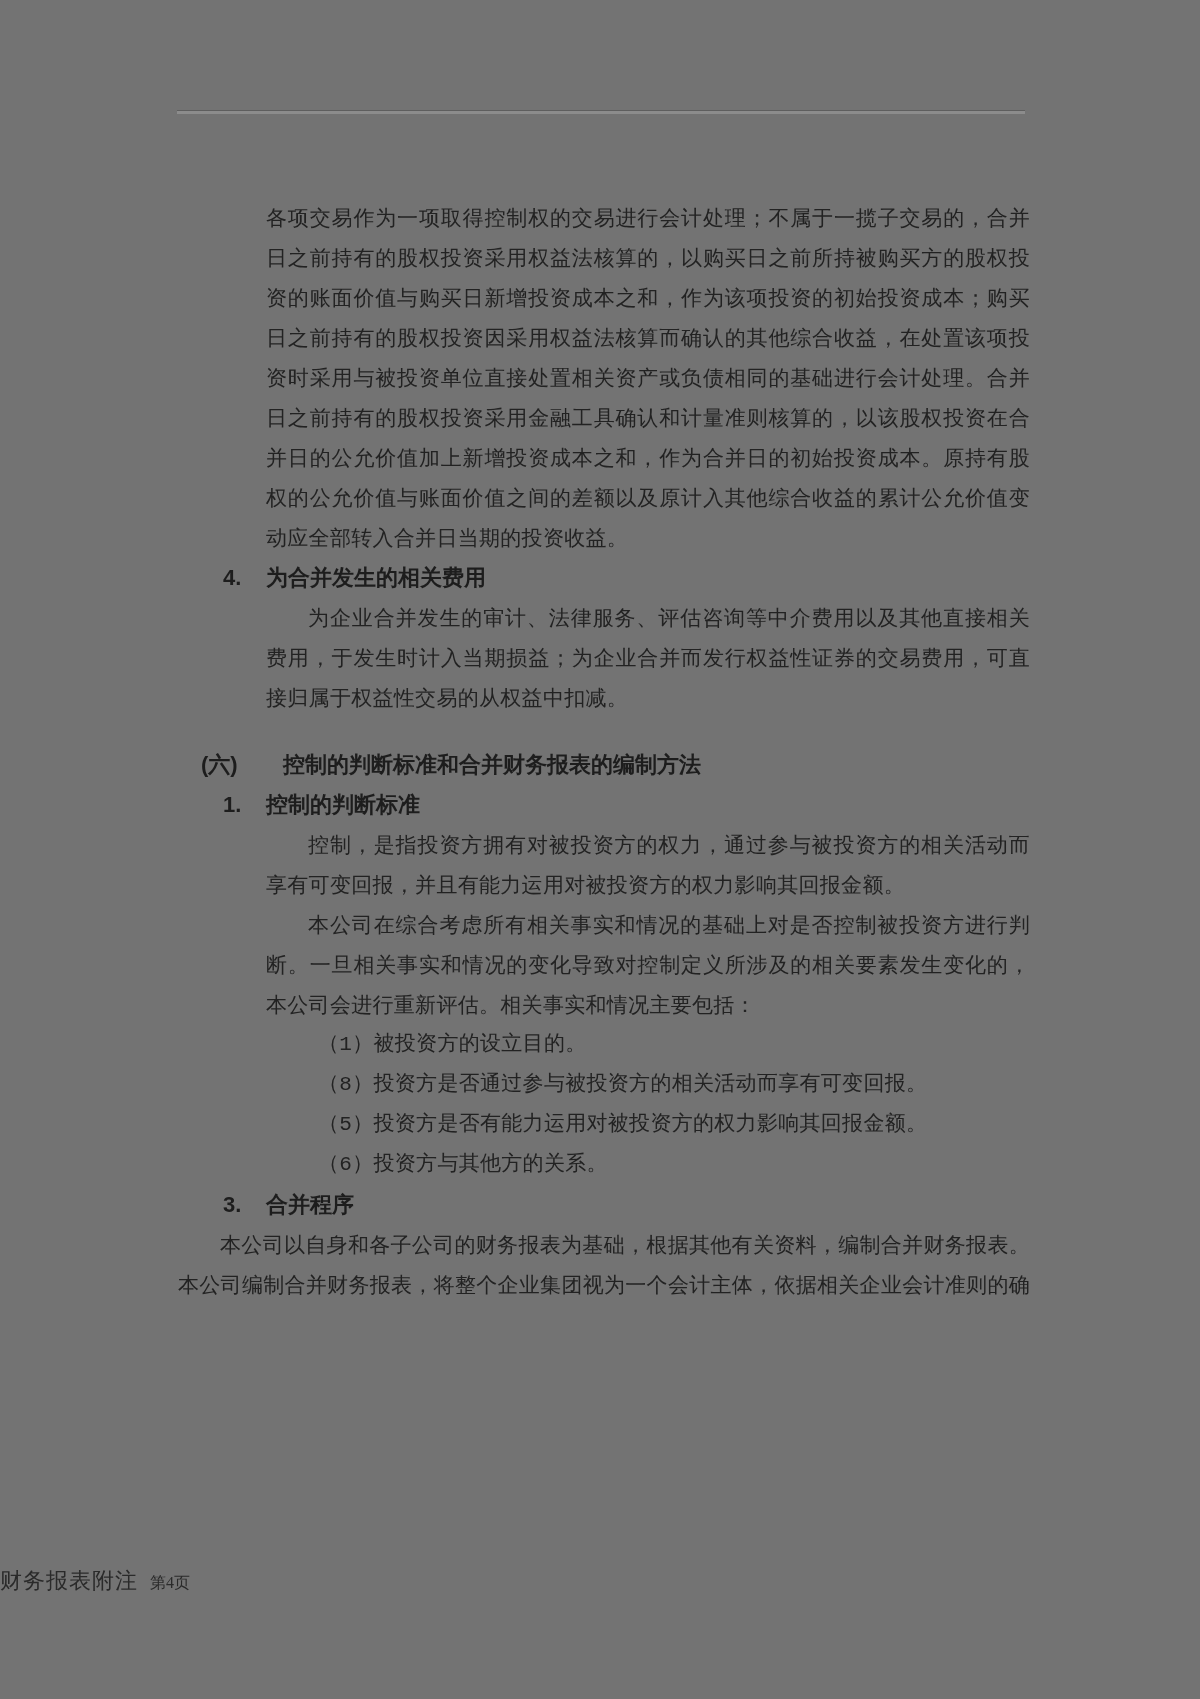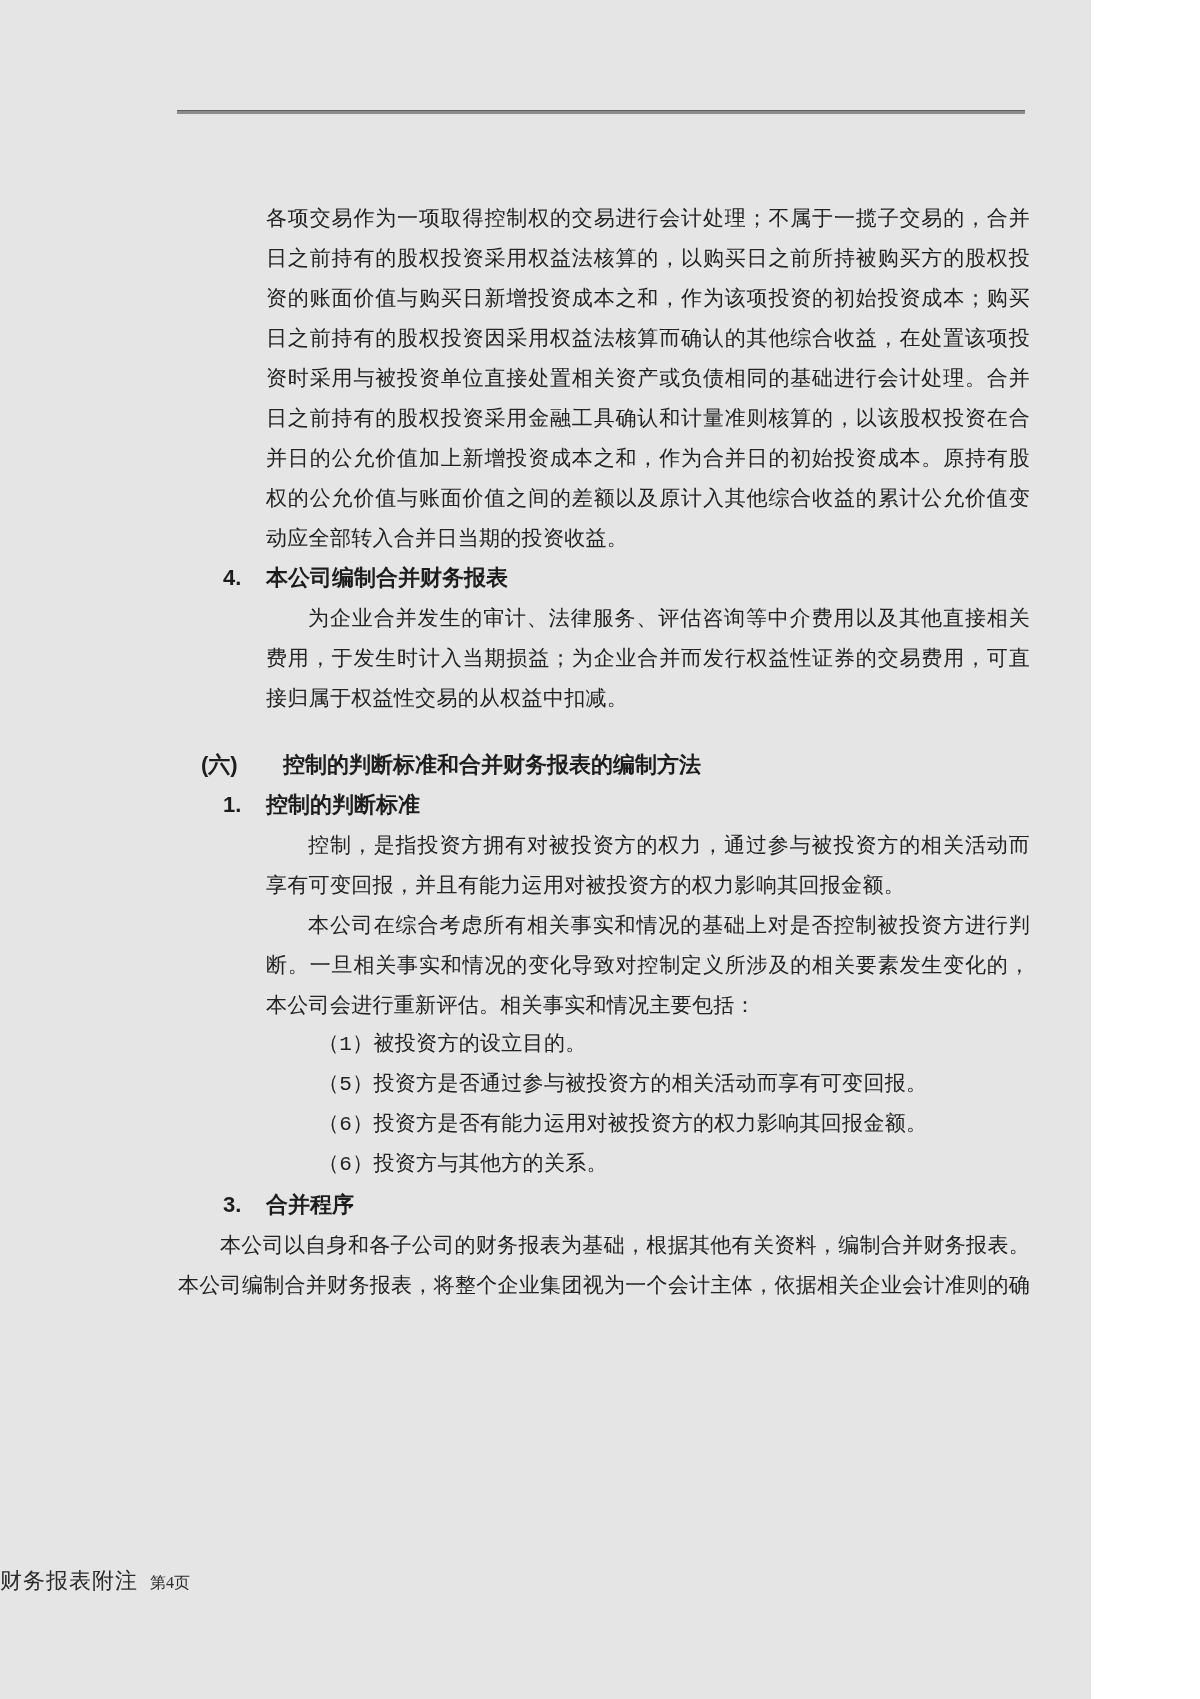--- a/index.html
+++ b/index.html
@@ -2,23 +2,23 @@
 <html><head>
 <meta charset="utf-8">
 <style>
   html, body {
     margin: 0;
     padding: 0;
     background: #ffffff;
   }
   .page {
     position: relative;
-    width: 1091px;
+    width: 1200px;
     height: 1699px;
-    background: #e5e5e5;
+    background: #737373;
     overflow: hidden;
     font-family: "Liberation Serif", "DejaVu Serif", serif;
     color: #222222;
   }
   .header-rule {
     position: absolute;
     top: 110px;
     left: 177px;
     width: 848px;
     height: 3px;
@@ -83,41 +83,41 @@
 
 <div class="page">
 
   <div class="header-rule"></div>
 
   <div class="content">
 
     <p class="para hang">各项交易作为一项取得控制权的交易进行会计处理；不属于一揽子交易的，合并日之前持有的股权投资采用权益法核算的，以购买日之前所持被购买方的股权投资的账面价值与购买日新增投资成本之和，作为该项投资的初始投资成本；购买日之前持有的股权投资因采用权益法核算而确认的其他综合收益，在处置该项投资时采用与被投资单位直接处置相关资产或负债相同的基础进行会计处理。合并日之前持有的股权投资采用金融工具确认和计量准则核算的，以该股权投资在合并日的公允价值加上新增投资成本之和，作为合并日的初始投资成本。原持有股权的公允价值与账面价值之间的差额以及原计入其他综合收益的累计公允价值变动应全部转入合并日当期的投资收益。</p>
 
     <div class="heading h-item">
-      <span class="h-num">4.</span><span class="h-text">本公司编制合并财务报表</span>
+      <span class="h-num">4.</span><span class="h-text">为合并发生的相关费用</span>
     </div>
 
     <p class="para hang ind">为企业合并发生的审计、法律服务、评估咨询等中介费用以及其他直接相关费用，于发生时计入当期损益；为企业合并而发行权益性证券的交易费用，可直接归属于权益性交易的从权益中扣减。</p>
 
     <div class="heading h-sec sec-gap">
       <span class="h-num">(六)</span><span class="h-text">控制的判断标准和合并财务报表的编制方法</span>
     </div>
 
     <div class="heading h-item">
       <span class="h-num">1.</span><span class="h-text">控制的判断标准</span>
     </div>
 
     <p class="para hang ind">控制，是指投资方拥有对被投资方的权力，通过参与被投资方的相关活动而享有可变回报，并且有能力运用对被投资方的权力影响其回报金额。</p>
 
     <p class="para hang ind">本公司在综合考虑所有相关事实和情况的基础上对是否控制被投资方进行判断。一旦相关事实和情况的变化导致对控制定义所涉及的相关要素发生变化的，本公司会进行重新评估。相关事实和情况主要包括：</p>
 
     <ul class="criteria">
       <li>（1）被投资方的设立目的。</li>
-      <li>（5）投资方是否通过参与被投资方的相关活动而享有可变回报。</li>
-      <li>（6）投资方是否有能力运用对被投资方的权力影响其回报金额。</li>
+      <li>（8）投资方是否通过参与被投资方的相关活动而享有可变回报。</li>
+      <li>（5）投资方是否有能力运用对被投资方的权力影响其回报金额。</li>
       <li>（6）投资方与其他方的关系。</li>
     </ul>
 
 
 
     <div class="heading h-item">
       <span class="h-num">3.</span><span class="h-text">合并程序</span>
     </div>
 
     <p class="para ind">本公司以自身和各子公司的财务报表为基础，根据其他有关资料，编制合并财务报表。本公司编制合并财务报表，将整个企业集团视为一个会计主体，依据相关企业会计准则的确</p>

